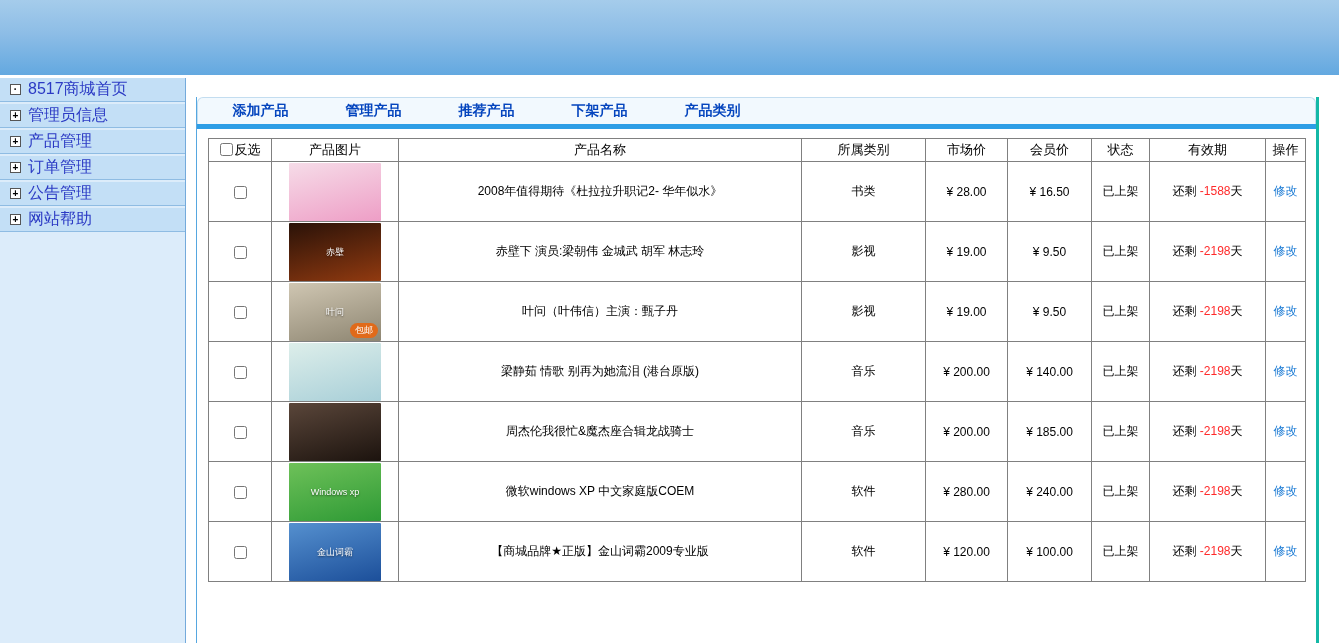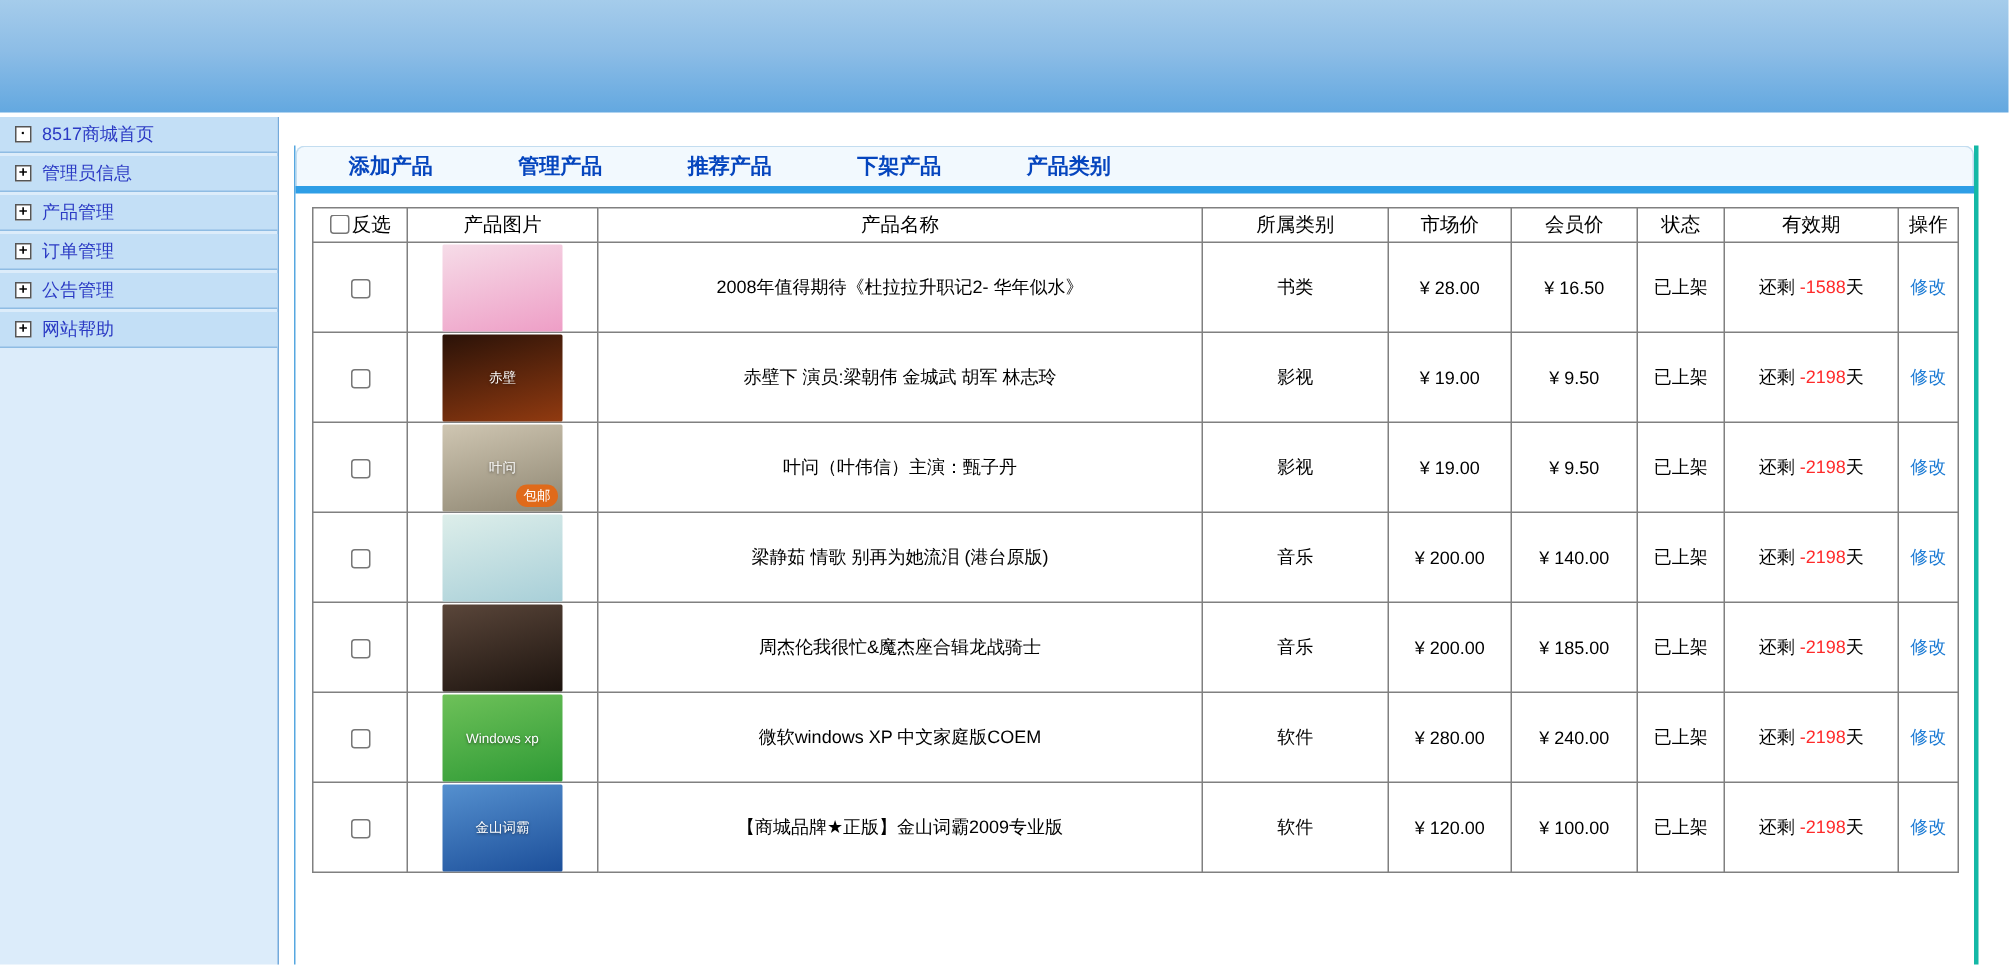--- a/index.html
+++ b/index.html
@@ -12,21 +12,21 @@
 
   
   .sidebar { position:absolute; left:0; top:78px; width:186px; bottom:0;
     background:#dcecfa; border-right:1px solid #74aadb; }
   .side-item { display:flex; align-items:center; gap:7px; height:24px;
     background:#c3dff6; border-bottom:1px solid #8fbce3; margin-bottom:2px;
     padding-left:10px; cursor:pointer; }
   .side-item .tree-icon { width:11px; height:11px; background:#fff;
     border:1px solid #555; font-size:10px; line-height:9px; text-align:center;
     color:#000; flex:0 0 11px; font-weight:bold; }
-  .side-item .lbl { color:#2b3ac4; font-size:12px; }
+  .side-item .lbl { color:#2b3ac4; font-size:16px; }
 
   
   .main { position:absolute; left:196px; top:97px; width:1123px; bottom:0;
     border-left:1px solid #56a7e0; border-right:3px solid #14b8a6; background:#fff; }
   .tabbar { height:27px; background:#f2f9fe; border:1px solid #c3ddf0;
     border-bottom:none; border-radius:6px 6px 0 0; display:flex;
     align-items:center; padding-left:6px; }
   .tab { width:113px; text-align:center; font-size:14px; font-weight:bold;
     color:#0545be; cursor:pointer; }
   .bluebar { height:5px; background:#2e9ee6; }
@@ -43,21 +43,21 @@
   .col-sta{width:58px;} .col-val{width:116px;} .col-act{width:40px;}
 
   .price-market { color:#35506f; }
   .price-member { color:#ff2a2a; }
   .days-red { color:#ff2a2a; }
   .edit-link { color:#1c7bd4; cursor:pointer; text-decoration:none; }
 
   input[type=checkbox]{ width:13px; height:13px; vertical-align:middle; }
   th .sel-wrap{ display:inline-flex; align-items:center; gap:2px; font-size:13px; }
 
-  .thumb { width:80px; height:58px; margin:0 auto; position:relative;
+  .thumb { width:92px; height:58px; margin:0 auto; position:relative;
     border-radius:1px; overflow:hidden; }
   .thumb .img-label { position:absolute; left:0; right:0; top:50%;
     transform:translateY(-50%); color:#fff; font-size:9px; text-align:center;
     text-shadow:0 1px 2px rgba(0,0,0,.55); white-space:nowrap; }
   .img-badge { position:absolute; right:3px; bottom:3px; background:#e06a1a;
     color:#fff; font-size:9px; padding:1px 5px; border-radius:8px; }
   .img-badge.red { background:#d01818; border-radius:2px; font-weight:bold; }
 </style>
 </head>
 <body>

